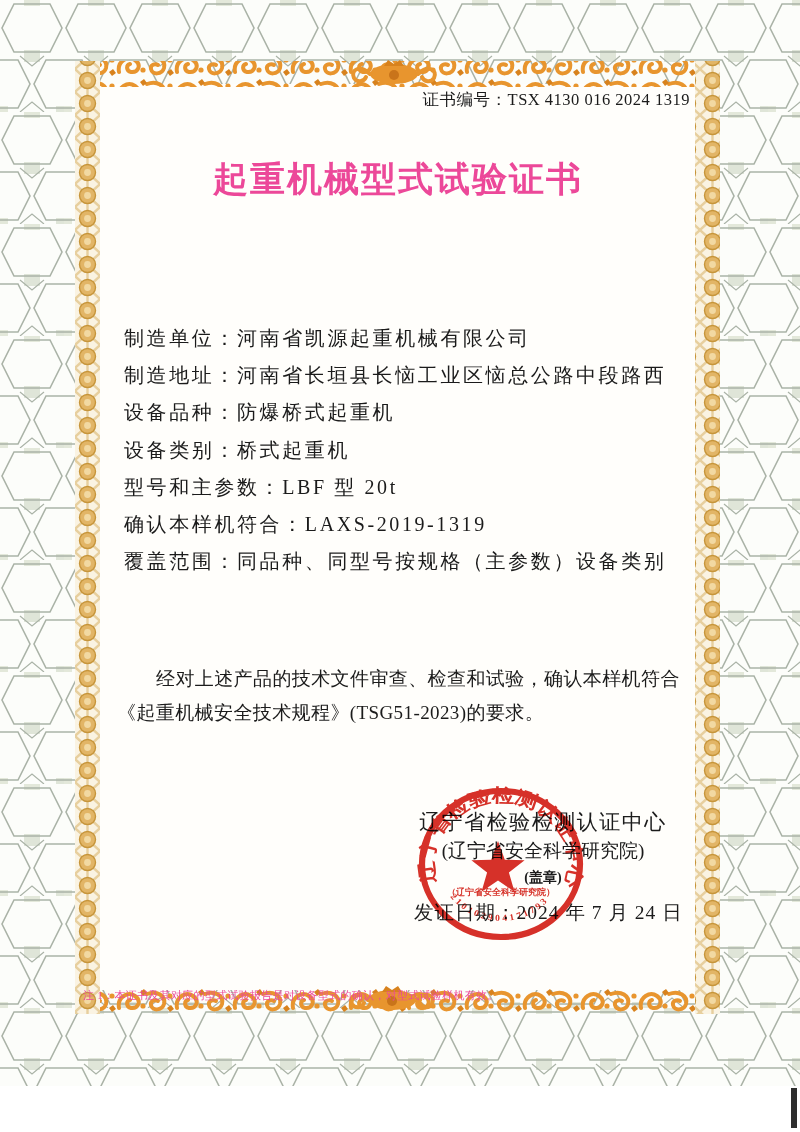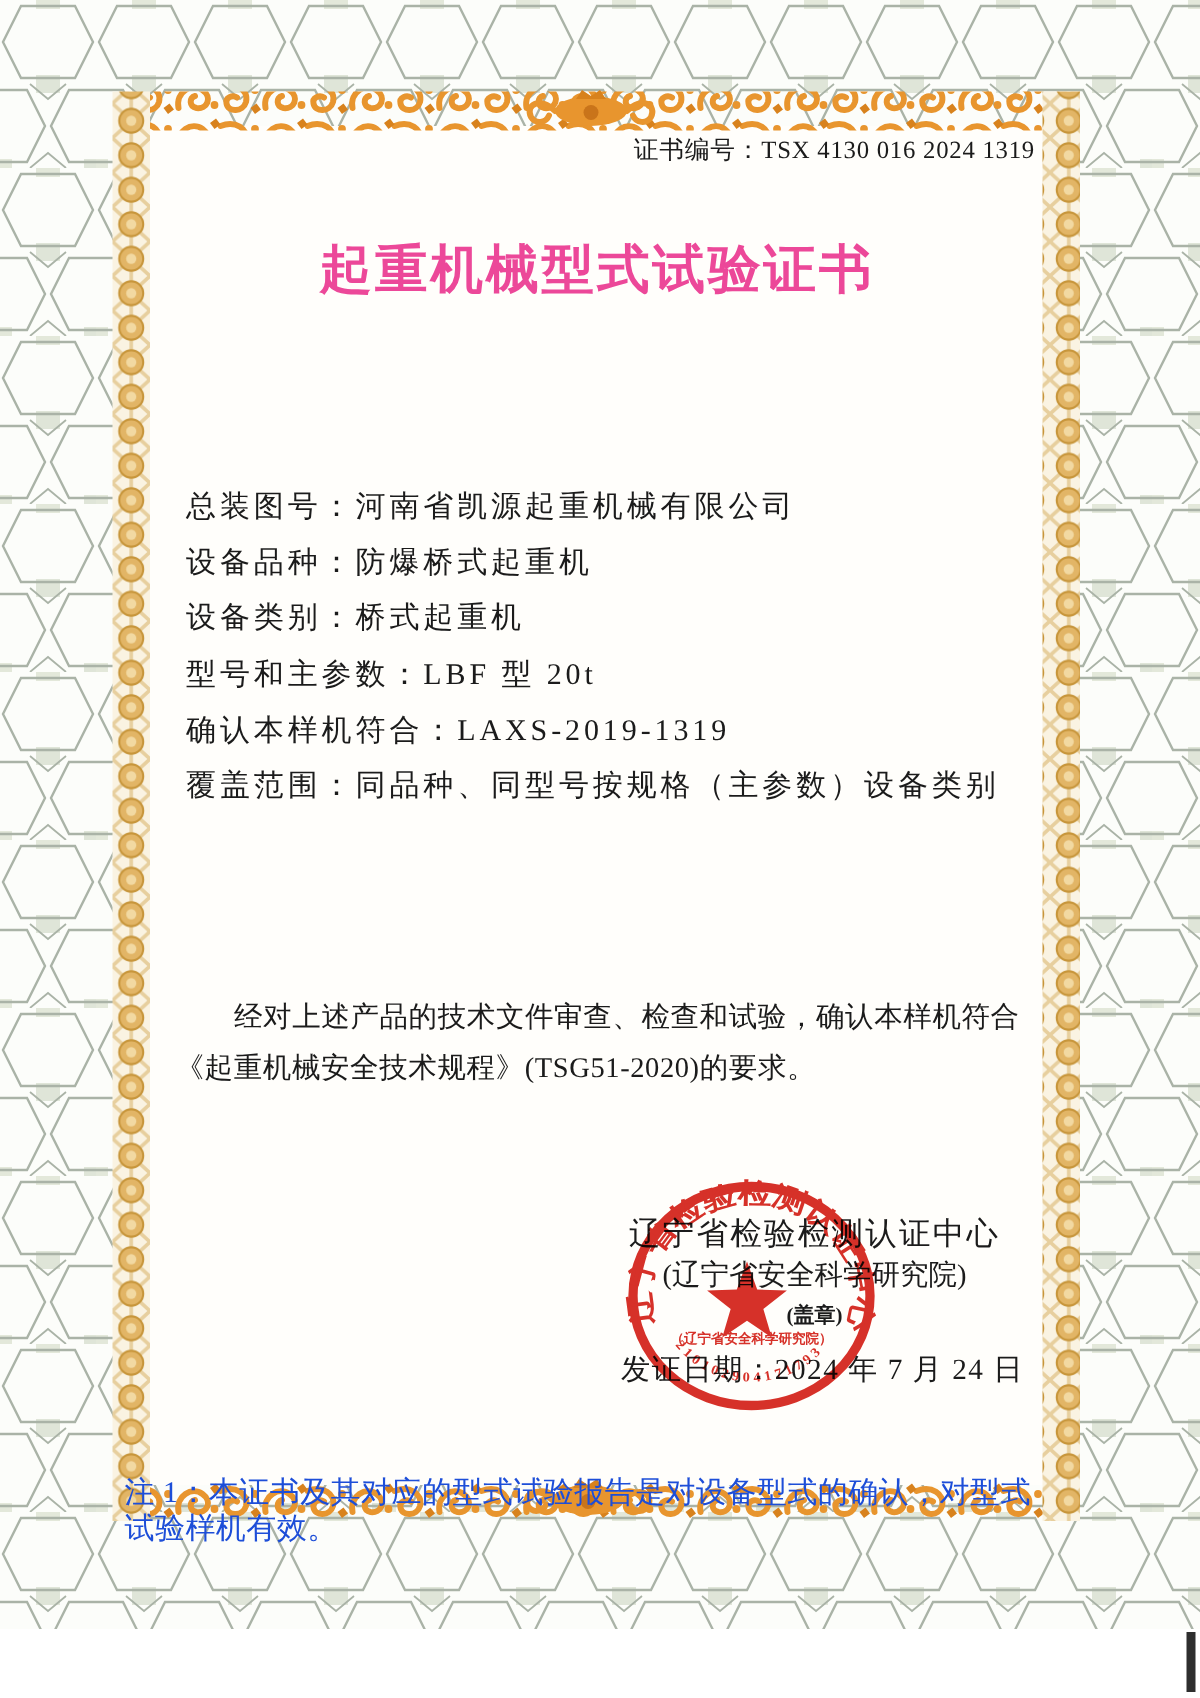--- a/index.html
+++ b/index.html
@@ -15,22 +15,22 @@
          font-weight:bold;font-size:35px;letter-spacing:2px;color:#ec4899;}
   .fields{top:320px;left:124px;width:560px;font-size:20px;letter-spacing:2.6px;}
   .field-row{height:37.2px;line-height:37.2px;white-space:nowrap;}
   .statement{top:662px;left:117px;width:568px;font-size:19px;line-height:34px;
              text-indent:39px;letter-spacing:0.4px;}
   .issuer{top:809px;left:393px;width:300px;text-align:center;}
   .issuer-name{font-size:21px;letter-spacing:1.5px;line-height:27.5px;}
   .issuer-sub{font-size:19px;line-height:27.5px;}
   .issuer-seal-note{font-size:14px;line-height:27.5px;font-weight:bold;}
   .issue-date{top:899px;left:414px;font-size:19.5px;letter-spacing:1px;}
-  .notes{top:937px;left:83px;width:610px;font-size:20px;line-height:23.5px;
-         letter-spacing:0.3px;white-space:pre-wrap;color:#1d4ed8;}
+  .notes{top:937px;left:83px;width:610px;font-size:11px;line-height:23.5px;
+         letter-spacing:0.3px;white-space:pre-wrap;color:#ec4899;}
   #stamp-svg{position:absolute;left:415px;top:783px;z-index:3;
              mix-blend-mode:multiply;opacity:0.93;overflow:visible;
              font-family:"Liberation Serif","DejaVu Serif",serif;}
   .scan-mark{left:791px;top:1088px;width:6px;height:40px;background:#2e2e2e;z-index:1;}
 </style>
 </head>
 <body>
 
 <svg id="bg-svg" width="800" height="1132">
   <defs>
@@ -82,29 +82,30 @@
 
   <use href="#crest" x="394" y="74"></use>
   <use href="#crest" x="392" y="1000"></use>
 </svg>
 
 <div class="t cert-number">证书编号：TSX 4130 016 2024 1319</div>
 
 <div class="t title">起重机械型式试验证书</div>
 
 <div class="t fields">
-  <div class="field-row"><span>总装图号：</span><span>河南省凯源起重机械有限公司</span></div>
+  <div class="field-row"><span>制造单位：</span><span>河南省凯源起重机械有限公司</span></div>
+  <div class="field-row"><span>制造地址：</span><span>河南省长垣县长恼工业区恼总公路中段路西</span></div>
   <div class="field-row"><span>设备品种：</span><span>防爆桥式起重机</span></div>
   <div class="field-row"><span>设备类别：</span><span>桥式起重机</span></div>
   <div class="field-row"><span>型号和主参数：</span><span>LBF 型 20t</span></div>
   <div class="field-row"><span>确认本样机符合：</span><span>LAXS-2019-1319</span></div>
   <div class="field-row"><span>覆盖范围：</span><span>同品种、同型号按规格（主参数）设备类别</span></div>
 </div>
 
-<div class="t statement">经对上述产品的技术文件审查、检查和试验，确认本样机符合《起重机械安全技术规程》(TSG51-2020)的要求。</div>
+<div class="t statement">经对上述产品的技术文件审查、检查和试验，确认本样机符合《起重机械安全技术规程》(TSG51-2023)的要求。</div>
 
 <div class="t issuer">
   <div class="issuer-name">辽宁省检验检测认证中心</div>
   <div class="issuer-sub">(辽宁省安全科学研究院)</div>
   <div class="issuer-seal-note">(盖章)</div>
 </div>
 
 <div class="t issue-date">发证日期：2024 年 7 月 24 日</div>
 
 <div class="t notes">

